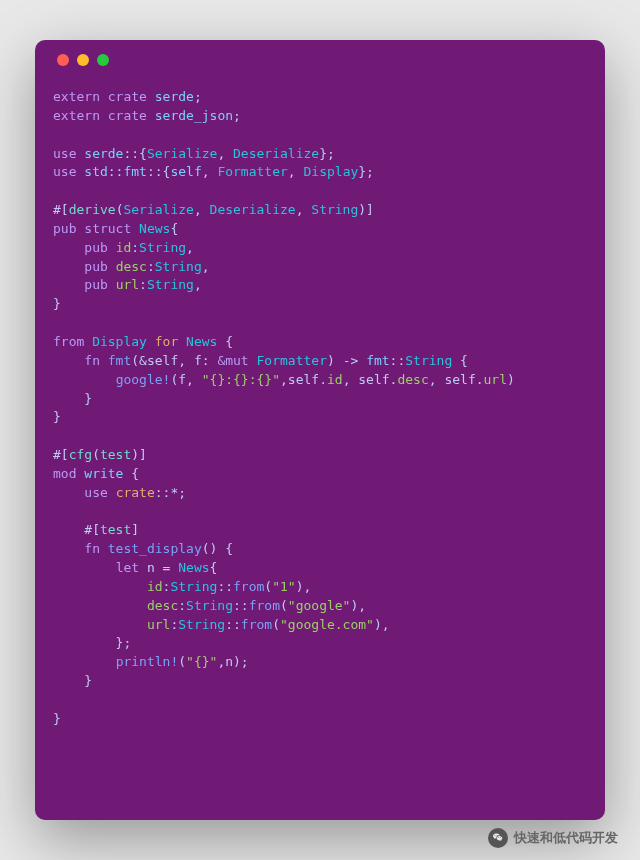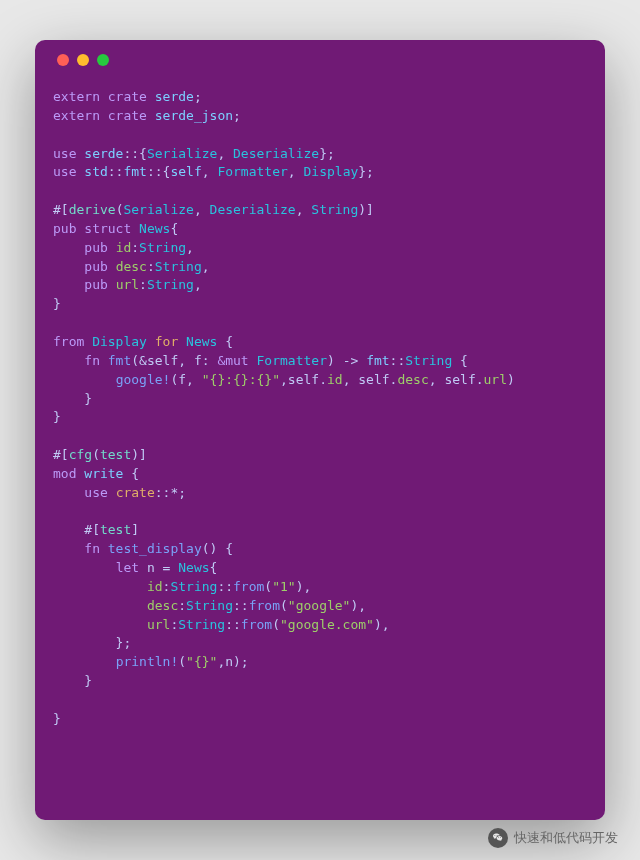--- a/index.html
+++ b/index.html
@@ -57,21 +57,21 @@
     .footer {
       position: absolute;
       right: 22px;
       bottom: 12px;
       display: flex;
       align-items: center;
       gap: 6px;
       color: #666;
       font-family: sans-serif;
       font-size: 13px;
-      font-weight: normal;
+      font-weight: bold;
     }
     .footer-icon {
       width: 20px; height: 20px; border-radius: 50%;
       background: #555;
       display:flex;align-items:center;justify-content:center;
     }
     .footer-icon svg { width: 12px; height: 12px; fill:#e8e8e8; }
   </style>
 </head>
 <body>

